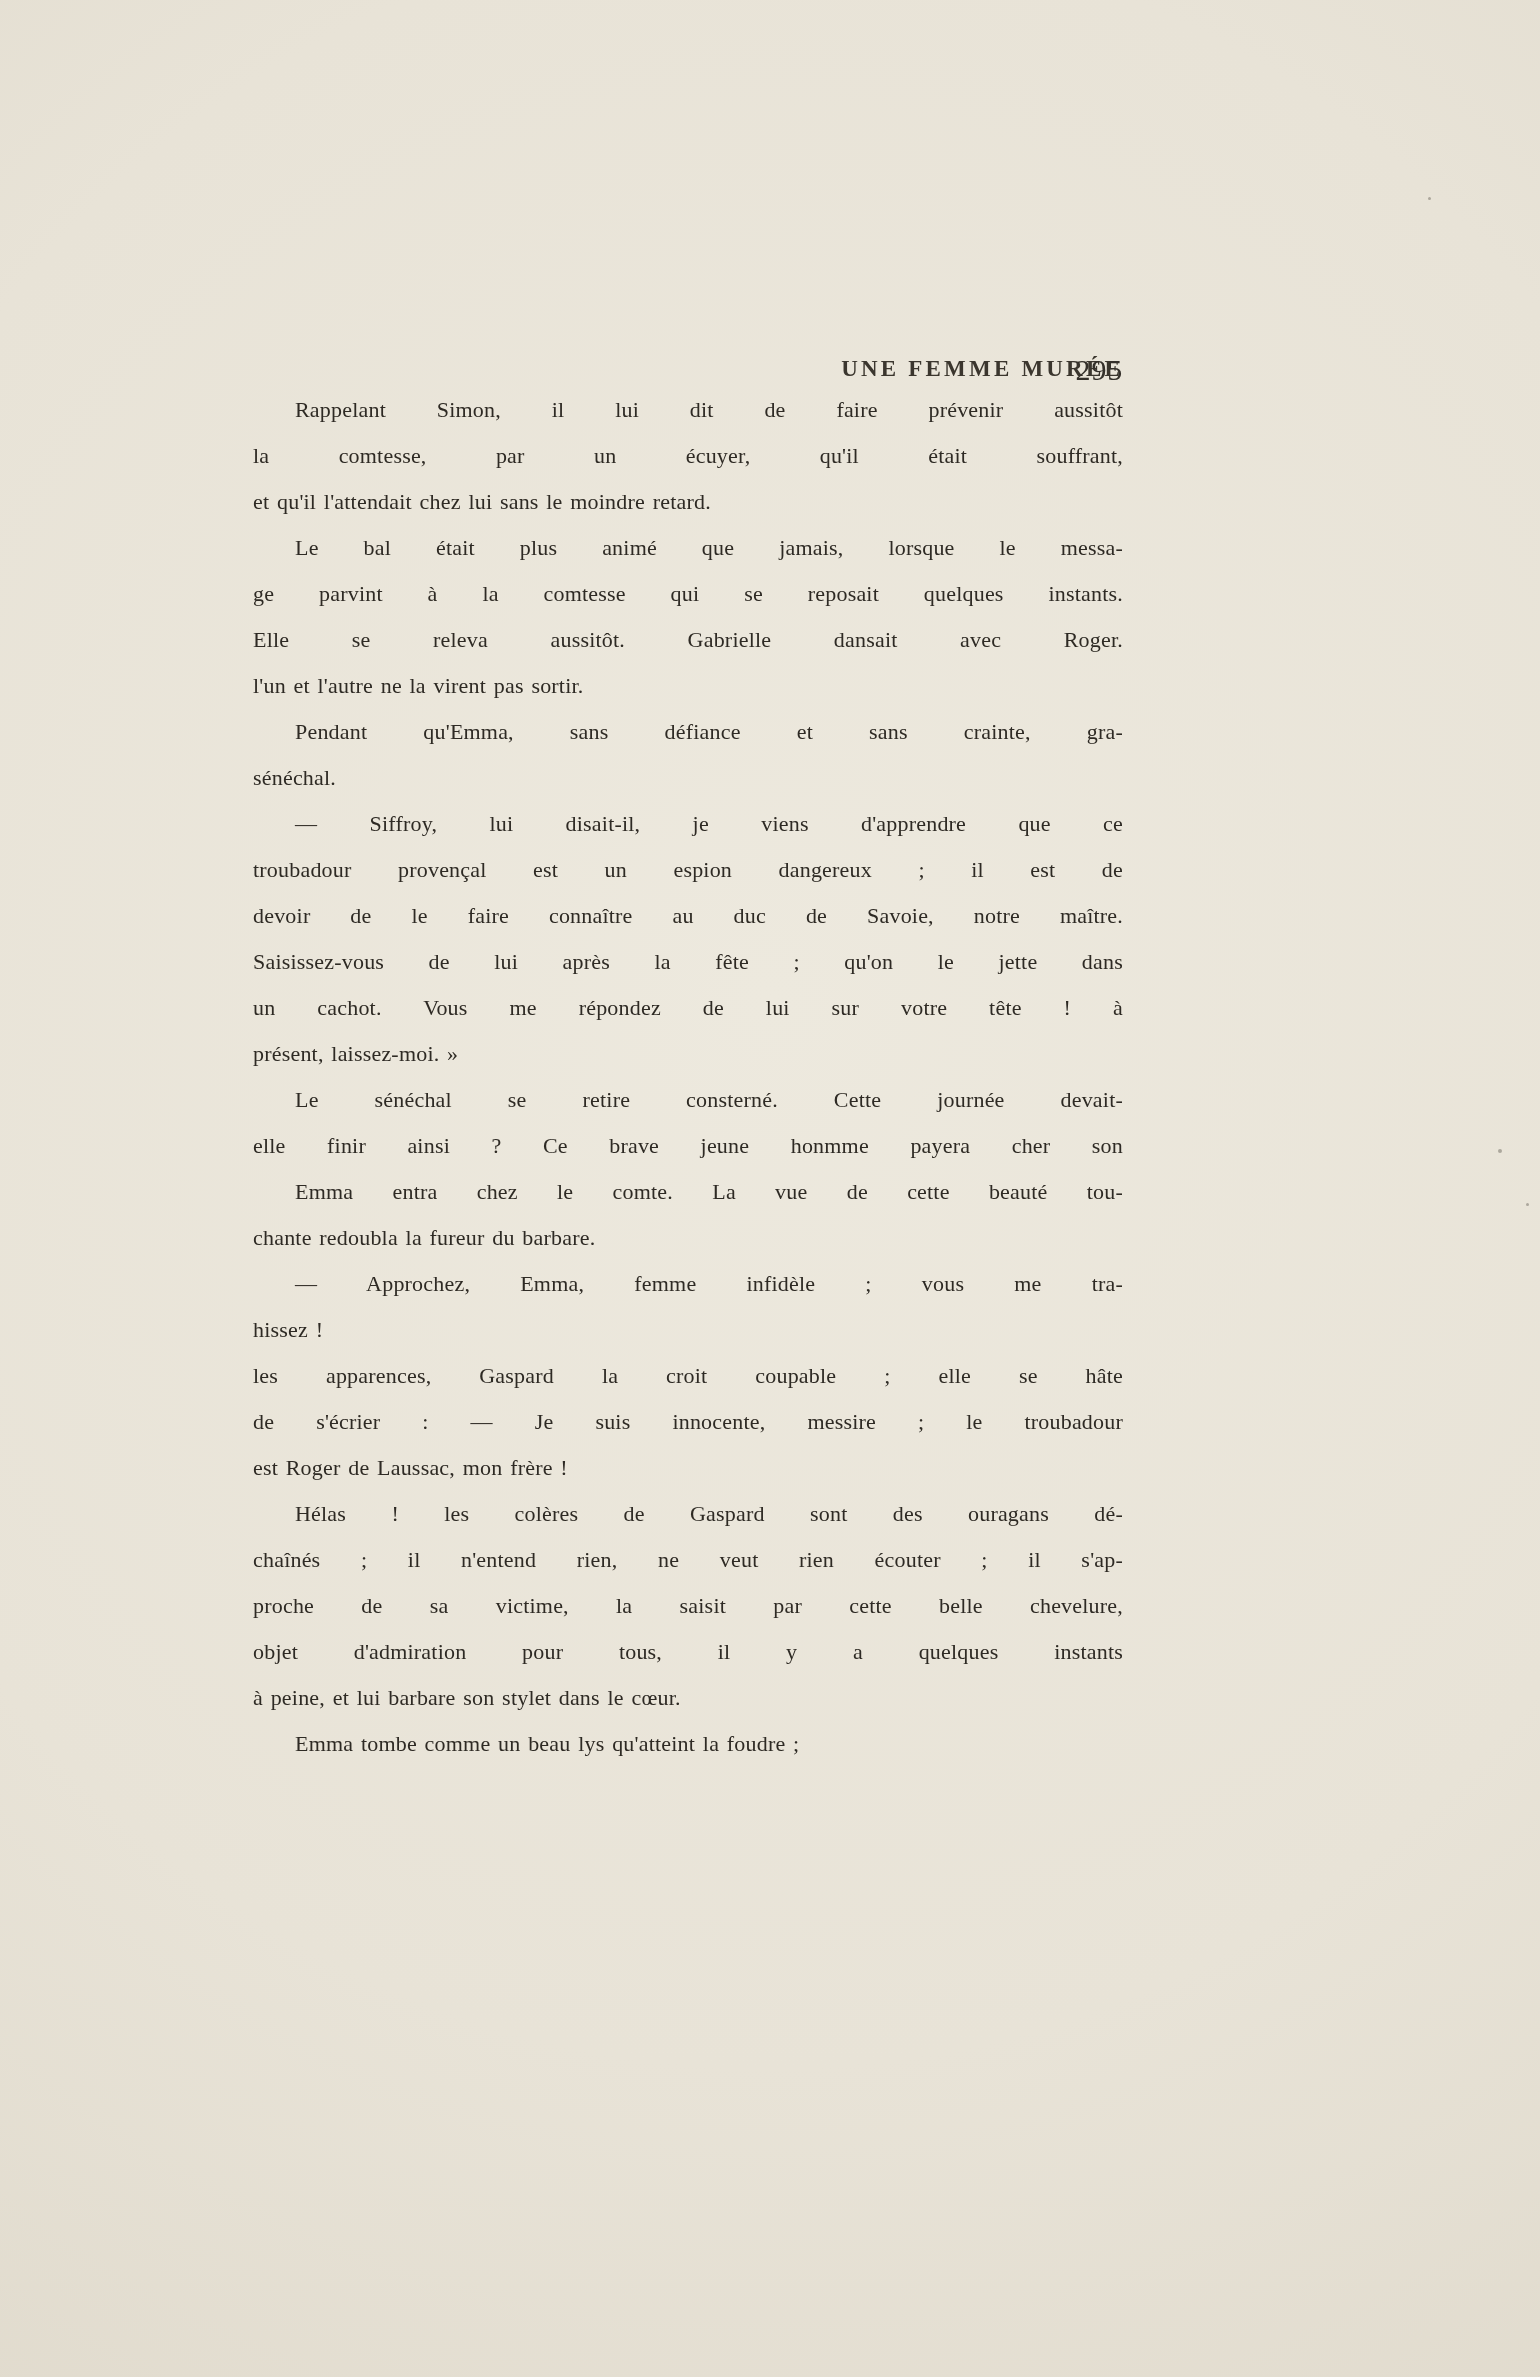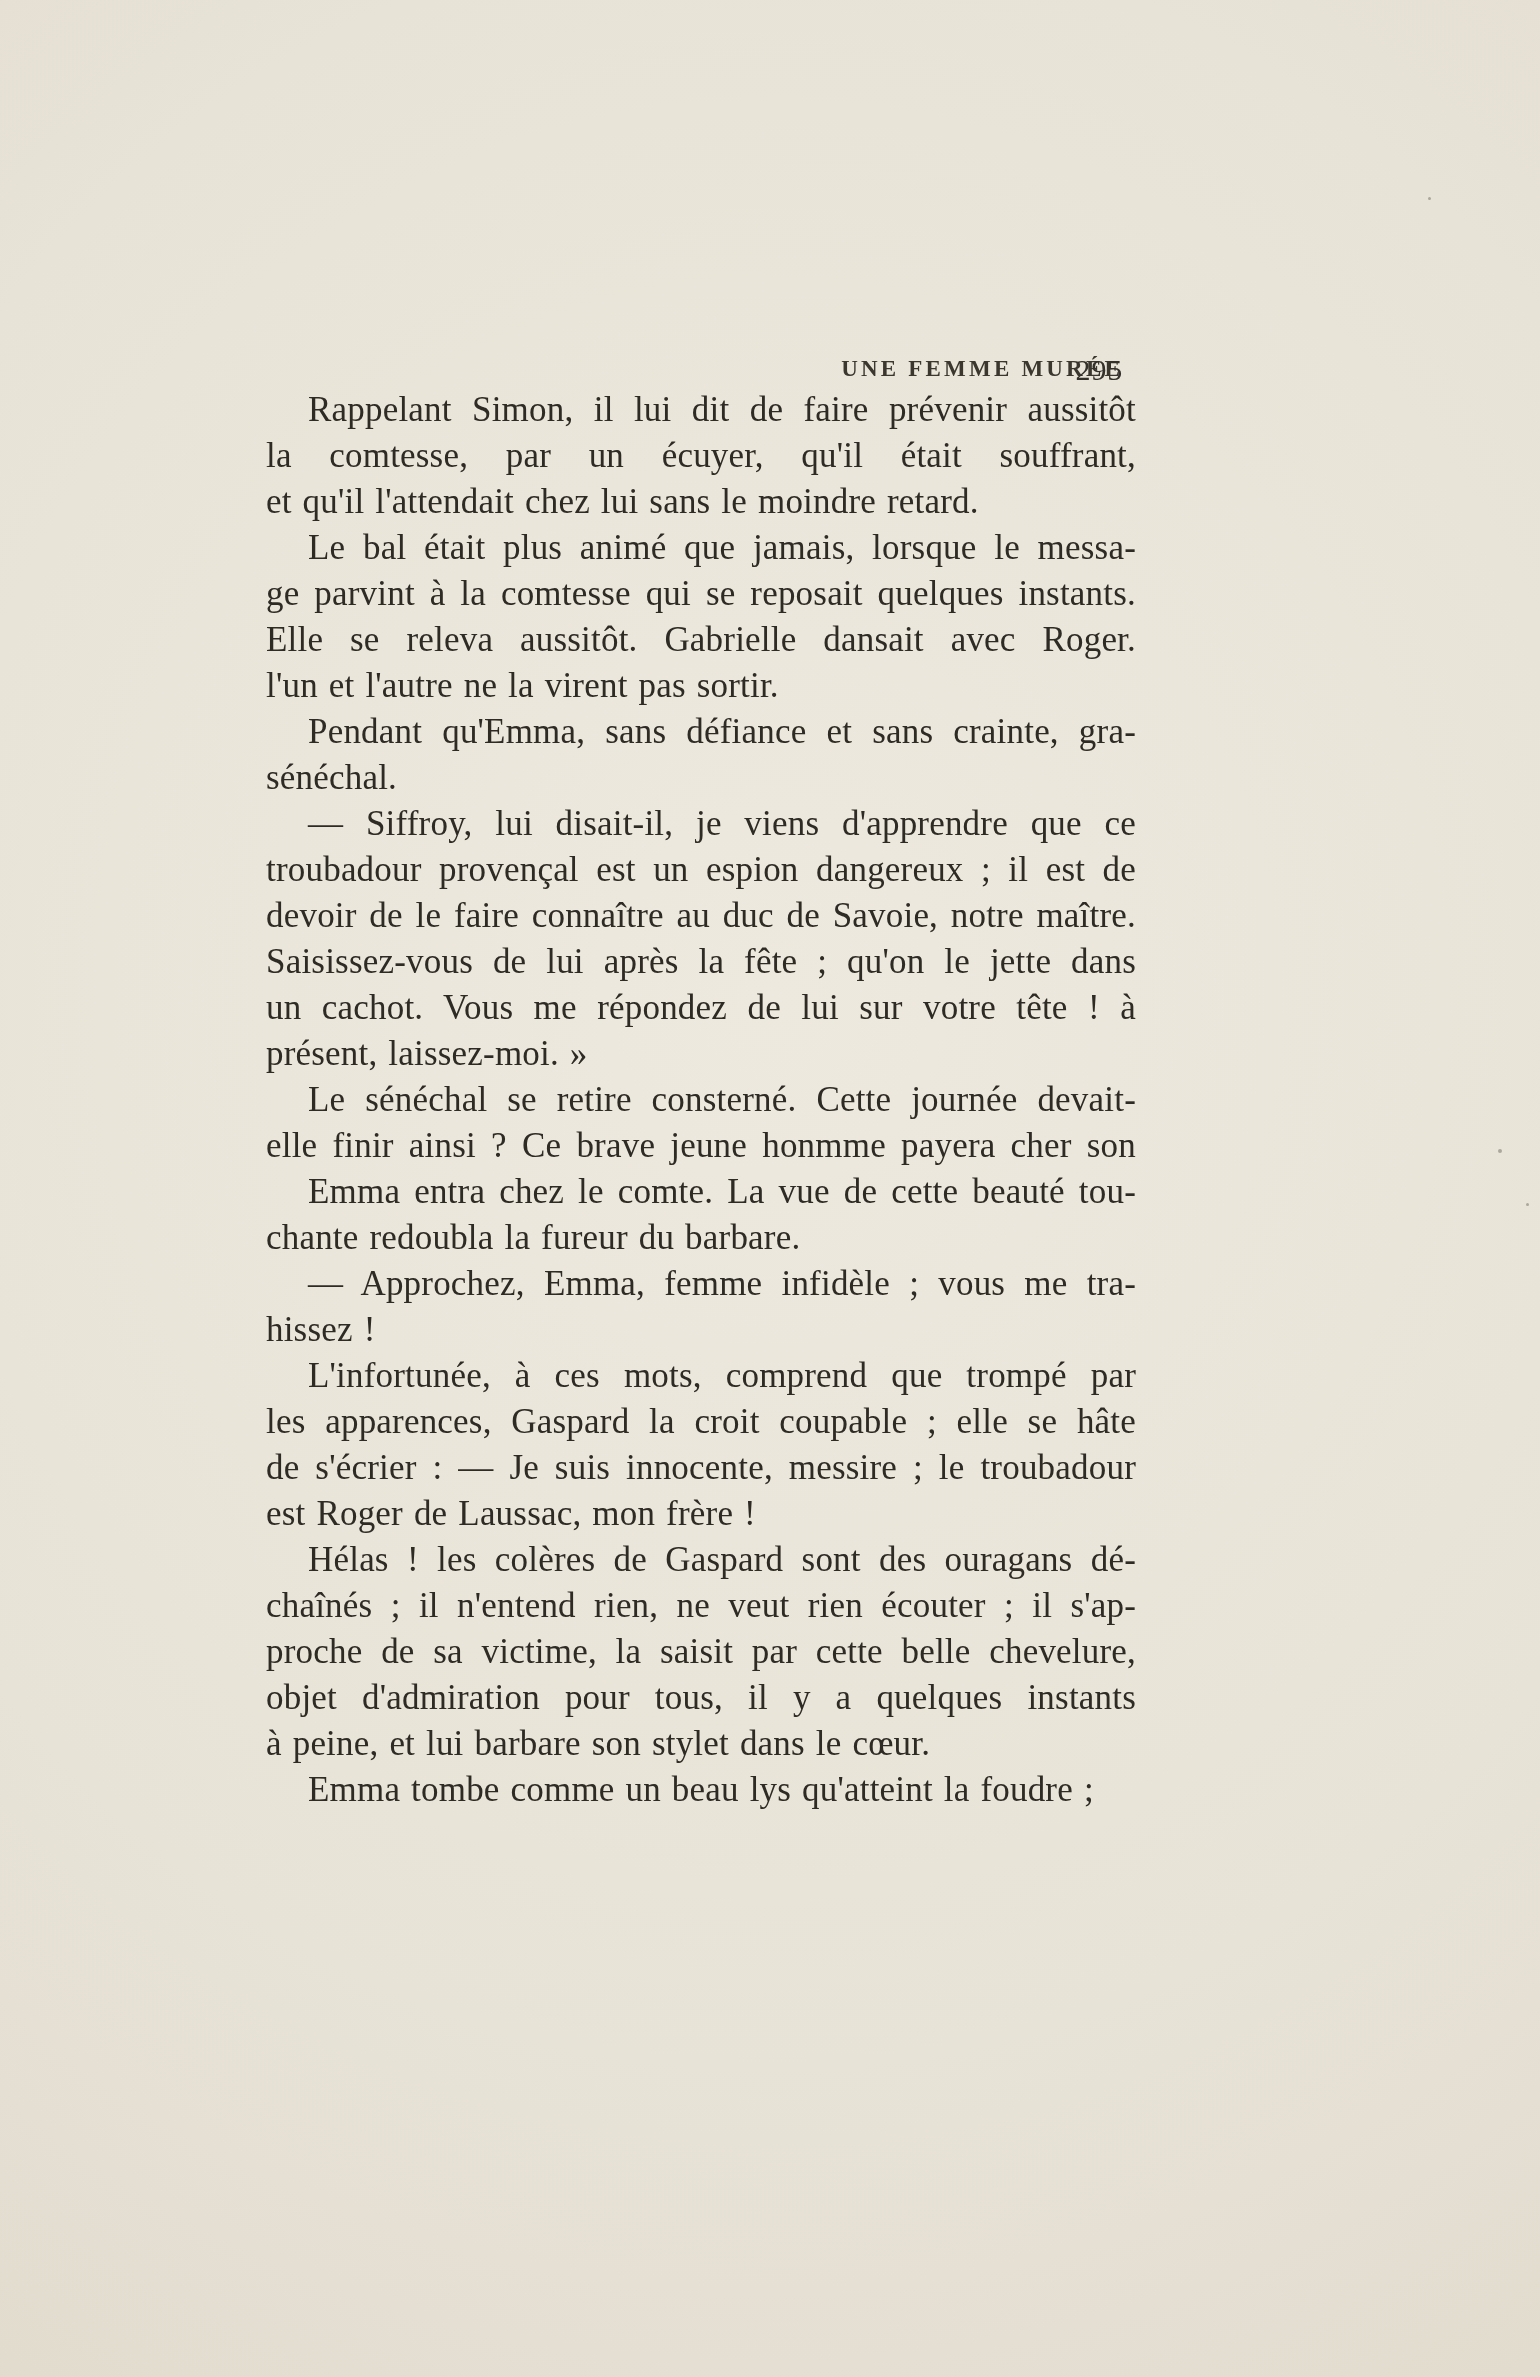--- a/index.html
+++ b/index.html
@@ -46,24 +46,24 @@
   .page-number {
     position: absolute;
     right: 0;
     top: -3.2px;
     font-size: 30px;
     letter-spacing: 0.8px;
     color: #34302a;
   }
   .text-body {
     position: absolute;
-    left: 266px;
+    left: 253px;
     top: 387px;
     width: 870px;
-    font-size: 35px;
+    font-size: 22px;
     line-height: 46px;
     color: #2e2a24;
     letter-spacing: 0.2px;
     word-spacing: 2px;
   }
   .paragraph {
     margin: 0;
     padding: 0;
   }
   .line {
@@ -123,21 +123,20 @@
       </div>
       <div class="paragraph">
         <div class="line first">Emma entra chez le comte. La vue de cette beauté tou-</div>
         <div class="line last">chante redoubla la fureur du barbare.</div>
       </div>
       <div class="paragraph">
         <div class="line first">— Approchez, Emma, femme infidèle ; vous me tra-</div>
         <div class="line last">hissez !</div>
       </div>
       <div class="paragraph">
-        <div class="line first">L'infortunée, à ces mots, comprend que trompé par</div>
         <div class="line">les apparences, Gaspard la croit coupable ; elle se hâte</div>
         <div class="line">de s'écrier : — Je suis innocente, messire ; le troubadour</div>
         <div class="line last">est Roger de Laussac, mon frère !</div>
       </div>
       <div class="paragraph">
         <div class="line first">Hélas ! les colères de Gaspard sont des ouragans dé-</div>
         <div class="line">chaînés ; il n'entend rien, ne veut rien écouter ; il s'ap-</div>
         <div class="line">proche de sa victime, la saisit par cette belle chevelure,</div>
         <div class="line">objet d'admiration pour tous, il y a quelques instants</div>
         <div class="line last">à peine, et lui barbare son stylet dans le cœur.</div>

